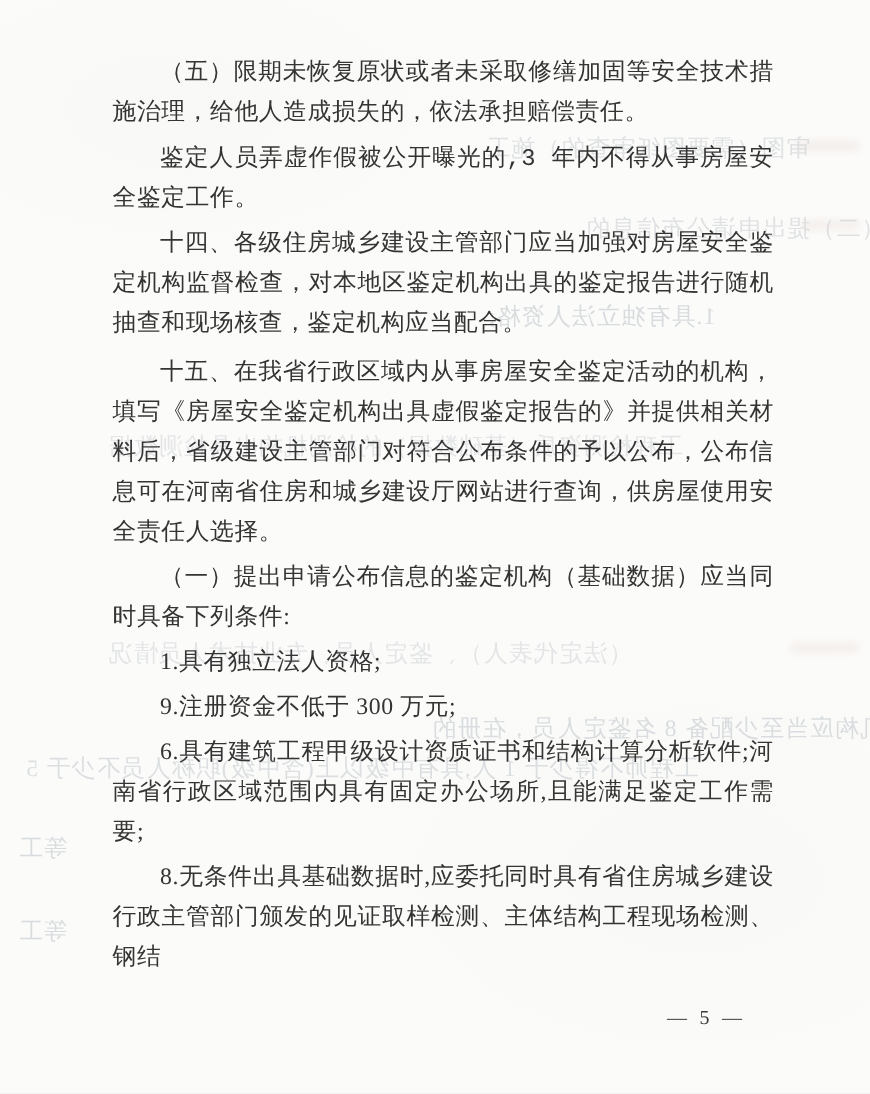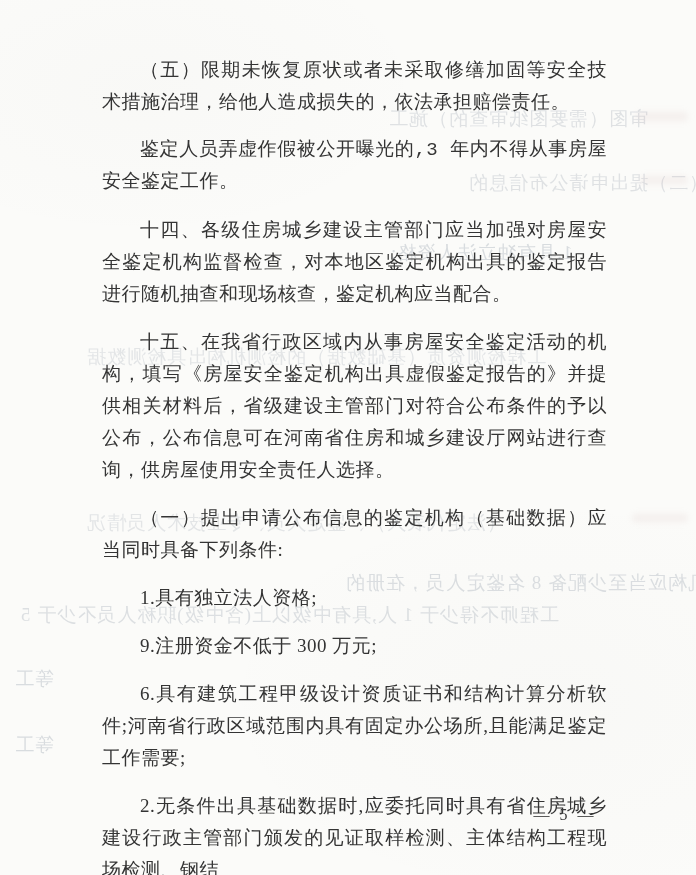--- a/index.html
+++ b/index.html
@@ -25,21 +25,21 @@
     left: 86px;
     top: 38px;
     width: 537px;
     font-size: 19px;
     line-height: 32px;
     letter-spacing: 0.5px;
     text-align: justify;
     color: #343434;
   }
   .content p {
-    margin: 16px;
+    margin: 4px;
     text-indent: 2em;
     word-break: break-all;
   }
   .content p.gap-2 { margin-top: 2px; }
   .content p.gap-5 { margin-top: 5px; font-family: Liberation Mono, monospace; }
   .content p.gap-7 { margin-top: 7px; }
   
   .page-number {
     position: absolute;
     left: 505px;
@@ -104,18 +104,18 @@
 
   <div class="content">
     <p>（五）限期未恢复原状或者未采取修缮加固等安全技术措施治理，给他人造成损失的，依法承担赔偿责任。</p>
     <p class="gap-5">鉴定人员弄虚作假被公开曝光的,3 年内不得从事房屋安全鉴定工作。</p>
     <p>十四、各级住房城乡建设主管部门应当加强对房屋安全鉴定机构监督检查，对本地区鉴定机构出具的鉴定报告进行随机抽查和现场核查，鉴定机构应当配合。</p>
     <p class="gap-7">十五、在我省行政区域内从事房屋安全鉴定活动的机构，填写《房屋安全鉴定机构出具虚假鉴定报告的》并提供相关材料后，省级建设主管部门对符合公布条件的予以公布，公布信息可在河南省住房和城乡建设厅网站进行查询，供房屋使用安全责任人选择。</p>
     <p class="gap-2">（一）提出申请公布信息的鉴定机构（基础数据）应当同时具备下列条件:</p>
     <p class="gap-2">1.具有独立法人资格;</p>
     <p>9.注册资金不低于 300 万元;</p>
     <p class="gap-2">6.具有建筑工程甲级设计资质证书和结构计算分析软件;河南省行政区域范围内具有固定办公场所,且能满足鉴定工作需要;</p>
-    <p>2.无条件出具基础数据时,应委托同时具有省住房城乡建设行政主管部门颁发的见证取样检测、主体结构工程现场检测、钢结</p>
+    <p>8.无条件出具基础数据时,应委托同时具有省住房城乡建设行政主管部门颁发的见证取样检测、主体结构工程现场检测、钢结</p>
   </div>
 
   <div class="page-number">— 5 —</div>
 
 </div>
 
 </body></html>

